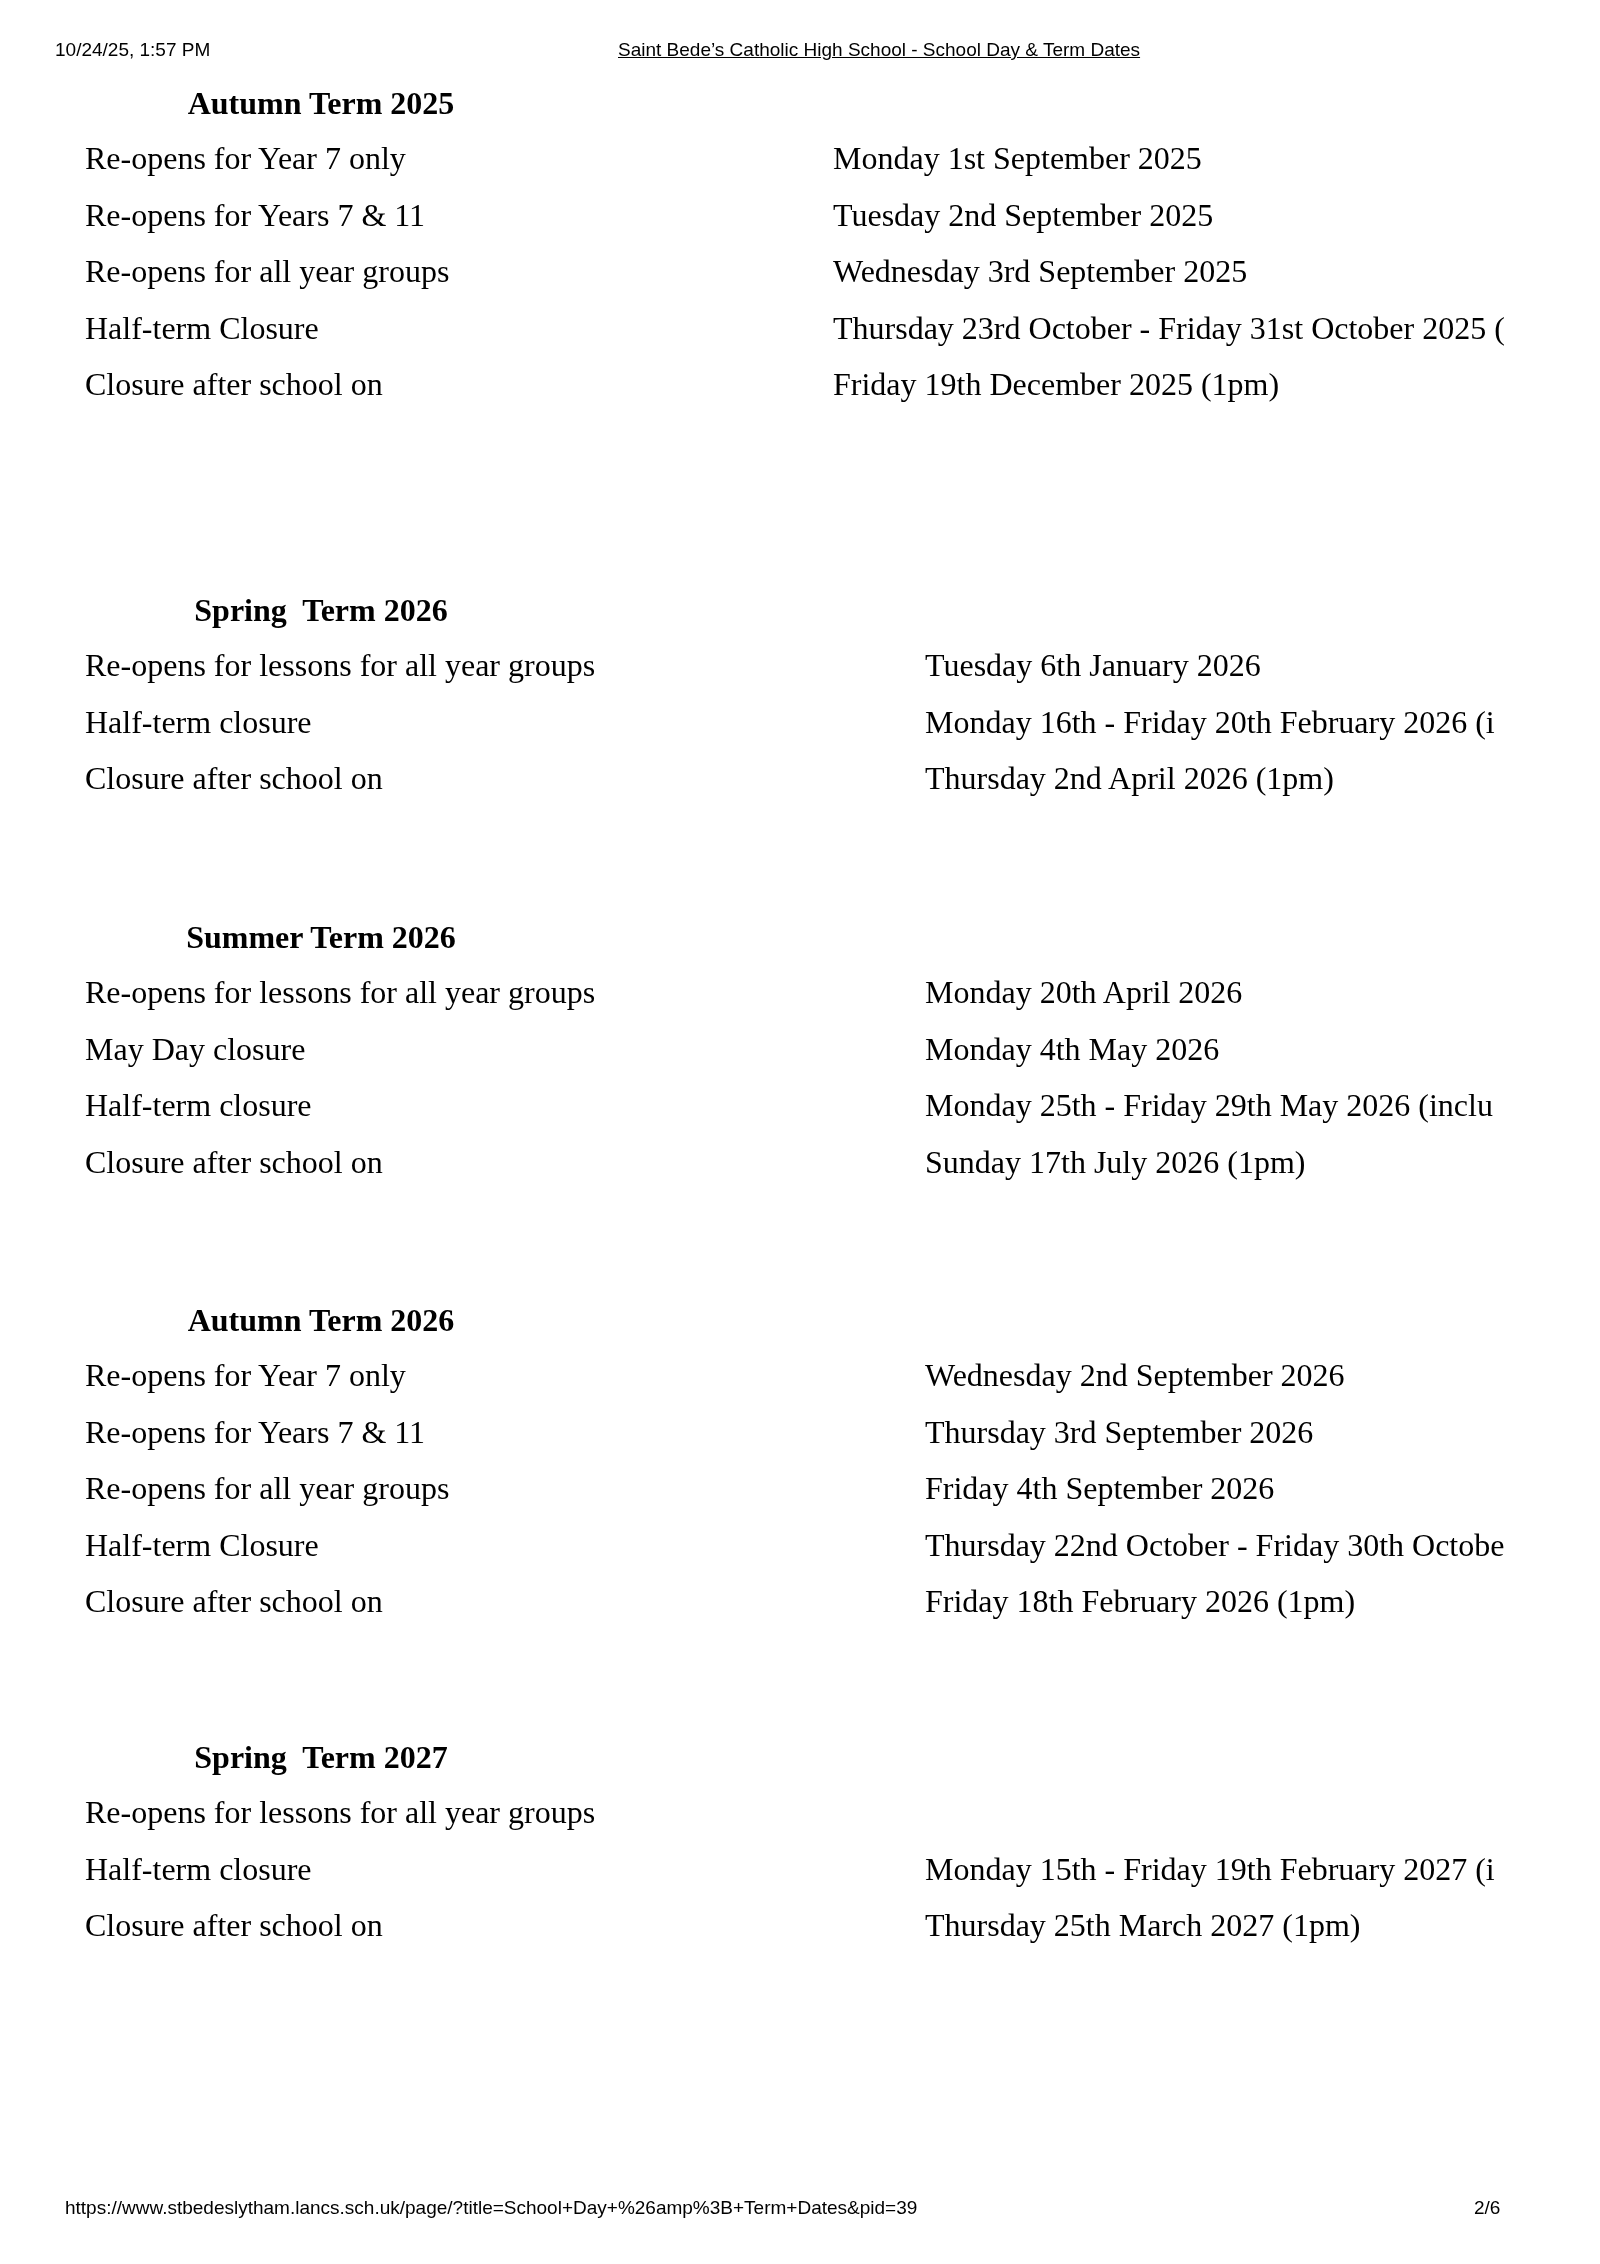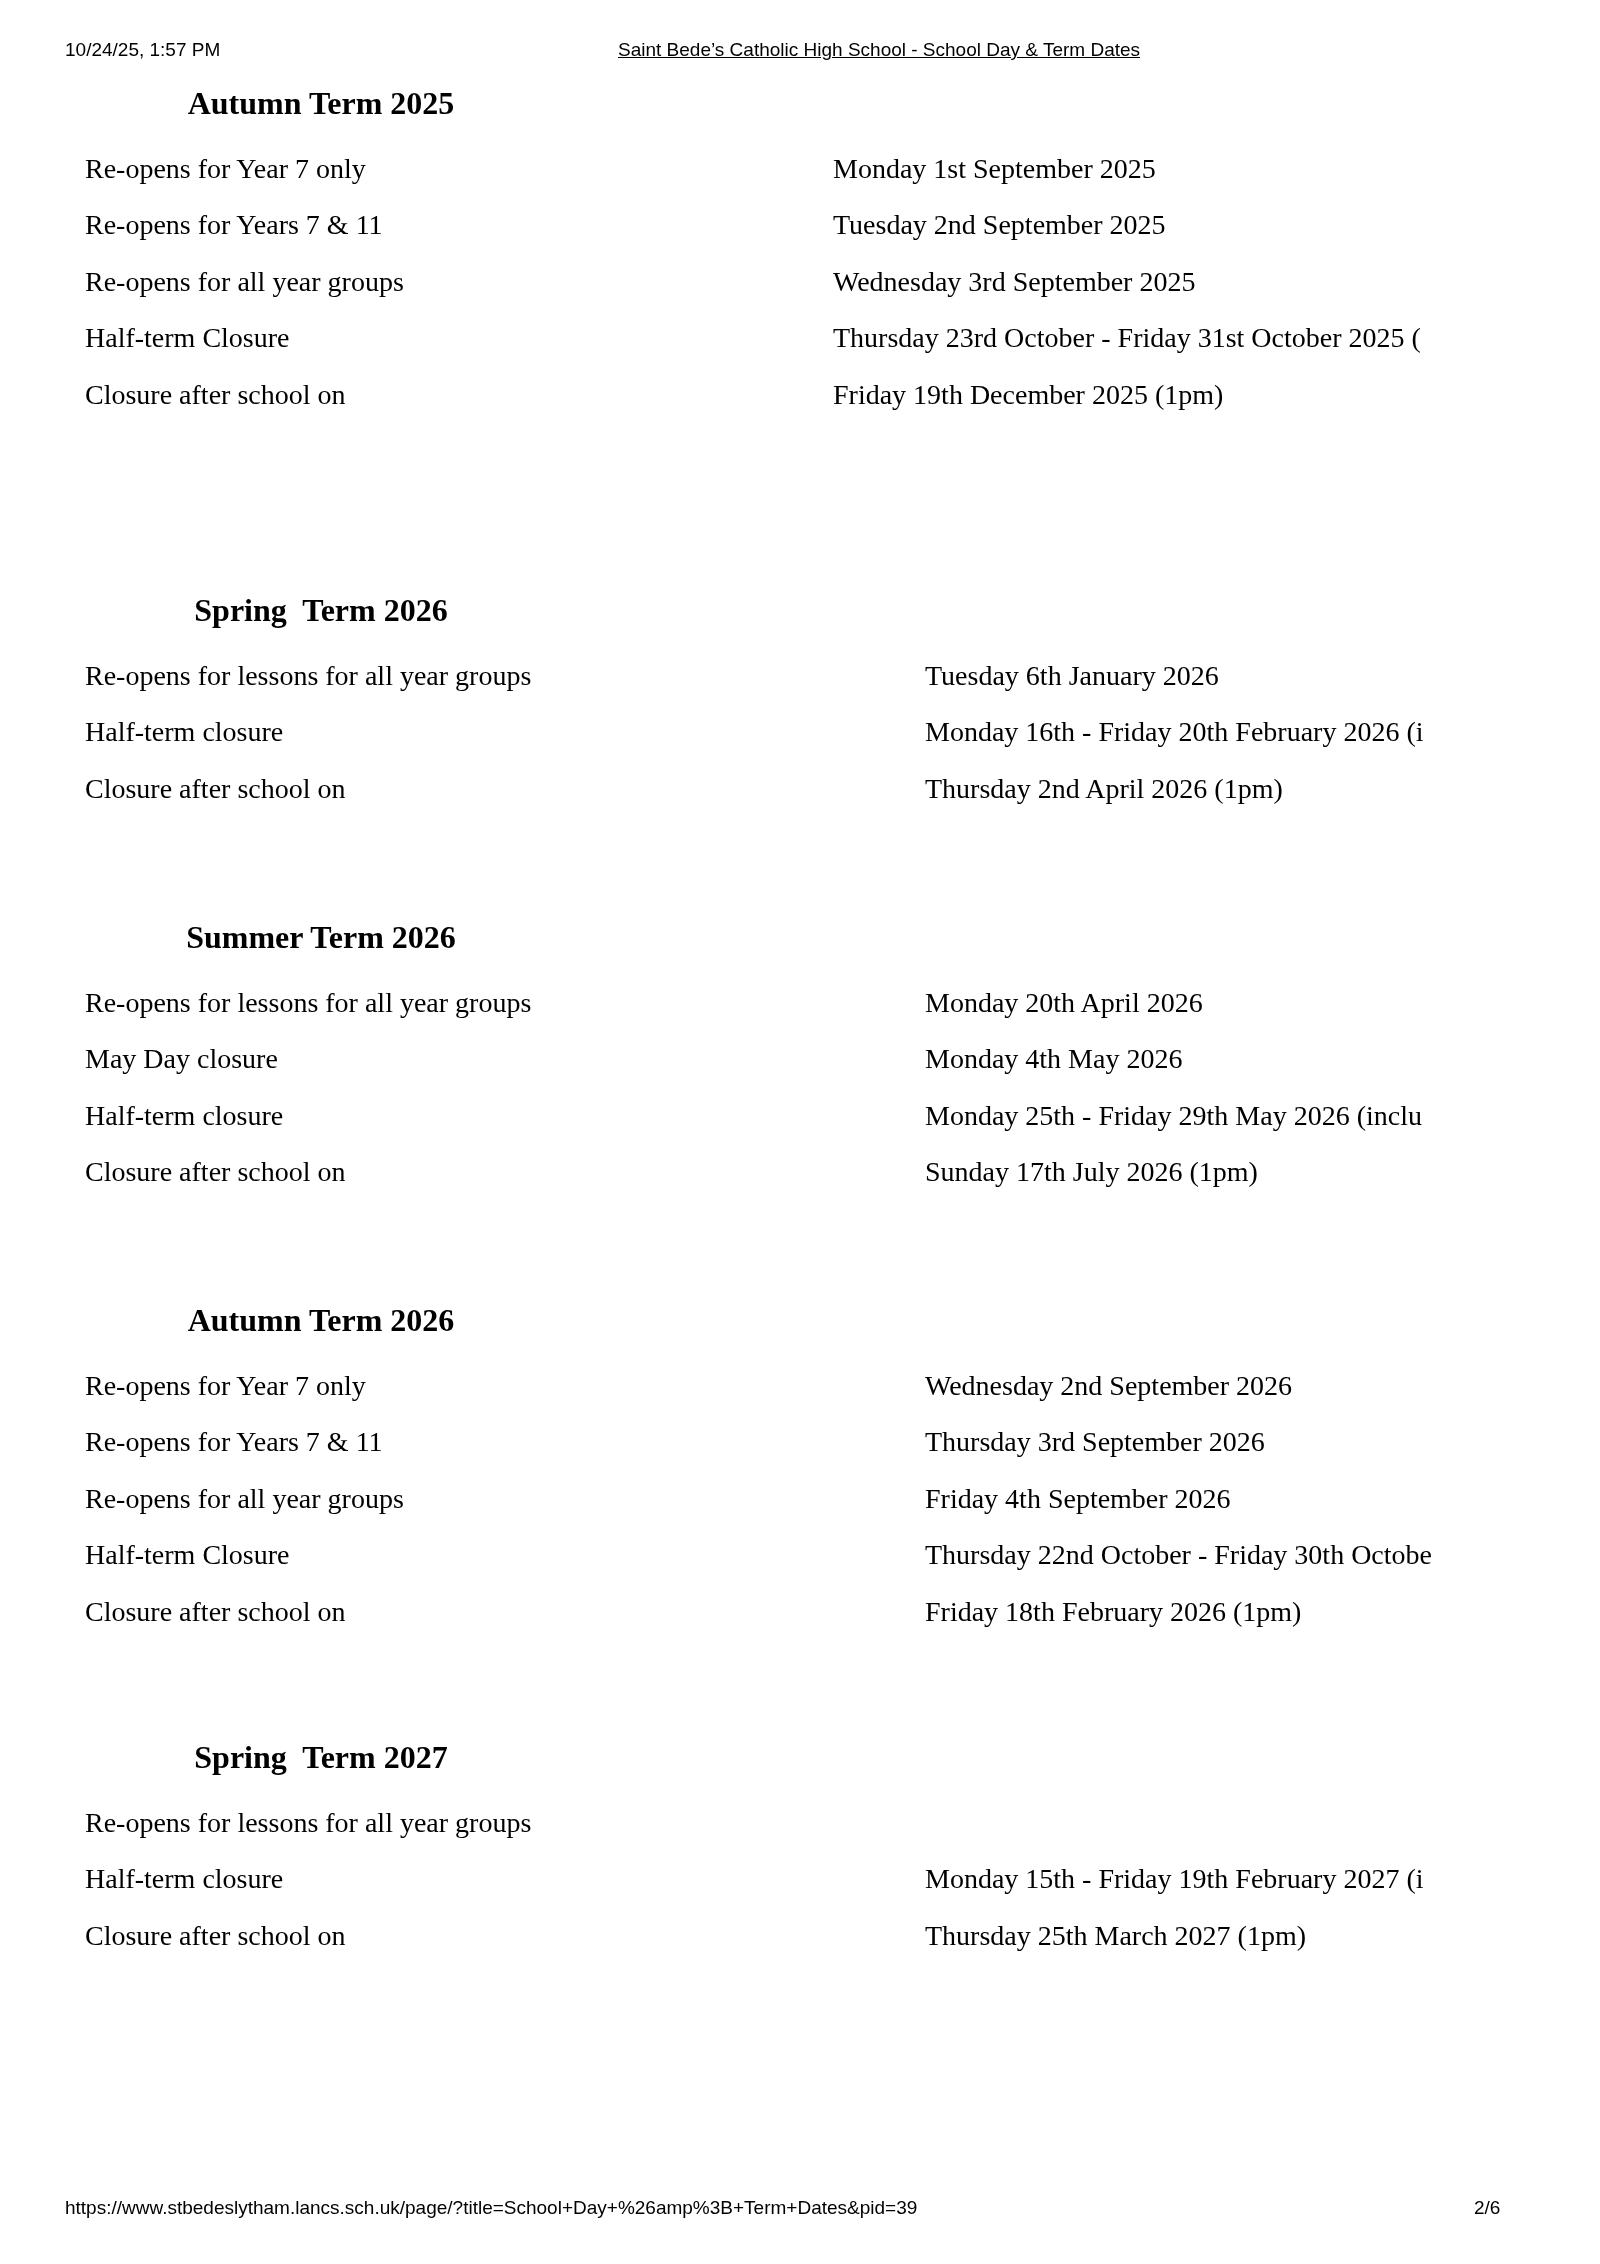--- a/index.html
+++ b/index.html
@@ -15,21 +15,21 @@
 
   
   .print-meta {
     position: absolute;
     font-family: "Liberation Sans", sans-serif;
     font-size: 19px;
     line-height: 24px;
     color: #000000;
     white-space: nowrap;
   }
-  .hdr-date  { left: 65px;  top: 38px; }
+  .hdr-date  { left: 55px;  top: 38px; }
   .hdr-title { left: 618px; top: 38px; text-decoration: underline; }
   .ftr-url   { left: 65px;  top: 2196px; }
   .ftr-page  { left: 1474px; top: 2196px; }
 
   
   .section { position: absolute; left: 85px; right: 0; }
   .sec-0 { top: 85px; }
   .sec-1 { top: 592px; }
   .sec-2 { top: 919px; }
   .sec-3 { top: 1302px; }
@@ -40,22 +40,22 @@
     width: 472px;
     text-align: center;
     font-size: 32px;
     line-height: 37px;
     font-weight: bold;
     white-space: pre;
   }
   .row {
     display: flex;
     height: 56.5px;
-    align-items: center;
-    font-size: 28px;
+    align-items: flex-start;
+    font-size: 32px;
     line-height: 37px;
   }
   .row .label { flex: 0 0 840px; }
   .sec-0 .row .label { flex: 0 0 748px; }
   .row .value { flex: 1 1 auto; white-space: nowrap; overflow: hidden; }
 </style>
 </head>
 <body>
 
 <div class="page">

